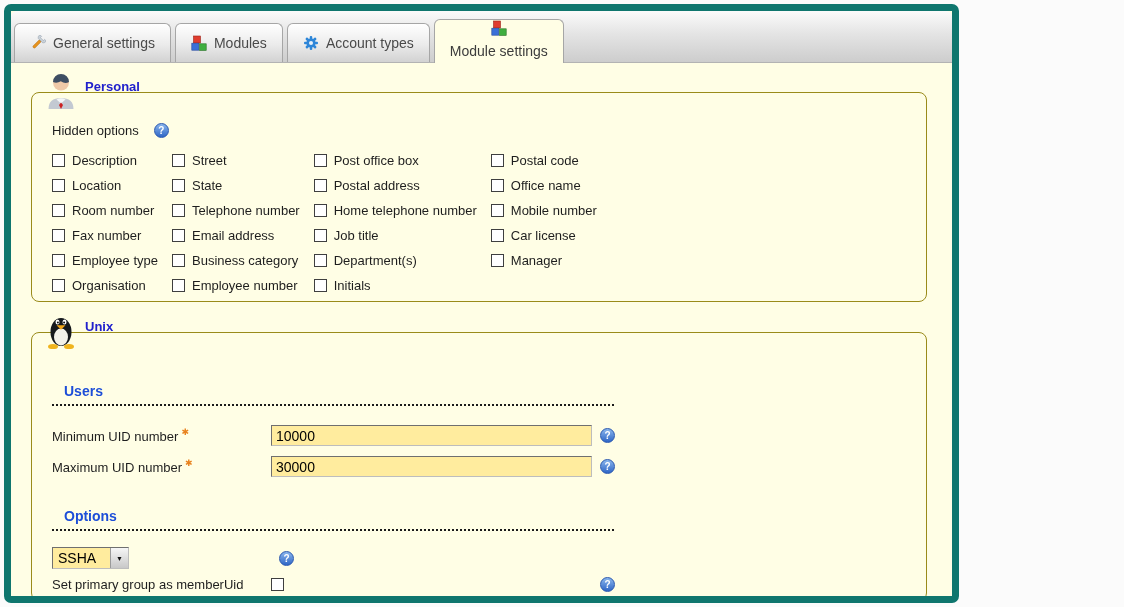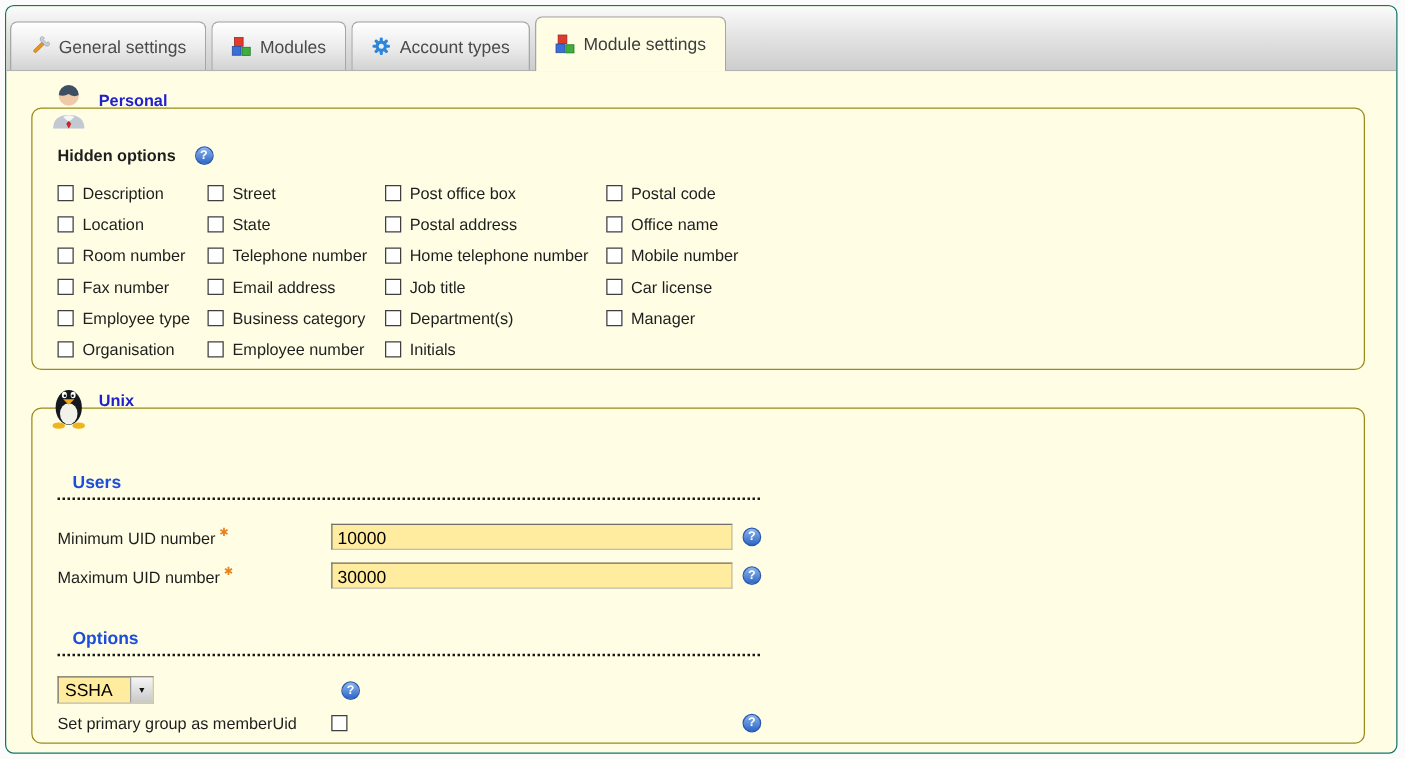--- a/index.html
+++ b/index.html
@@ -2,60 +2,60 @@
 <html><head>
 <meta charset="utf-8">
 <style>
   html,body{margin:0;padding:0;}
   body{
     width:1124px;height:607px;overflow:hidden;position:relative;
     background:#fbfbfb;
     font-family:"Liberation Sans","DejaVu Sans",sans-serif;
   }
   .frame{
-    position:absolute;left:4px;top:4px;width:1114px;height:599px;
-    box-sizing:border-box;border:1px solid #0f766e;border-radius:7px;
+    position:absolute;left:4px;top:4px;width:955px;height:599px;
+    box-sizing:border-box;border:7px solid #0f766e;border-radius:7px;
     background:#fffee5;overflow:hidden;
   }
   
   .tabbar{
     height:52px;box-sizing:border-box;
     background:linear-gradient(#fbfbfb,#e4e4e4 45%,#cdcdcd);
     border-bottom:1px solid #b3b3b3;border-radius:6px 6px 0 0;
     display:flex;align-items:flex-end;padding-left:3px;
   }
   .tab{
     box-sizing:border-box;height:39px;display:flex;align-items:center;gap:7px;
     padding:0 15px;margin-right:4px;
     border:1px solid #a6a6a6;border-bottom:none;border-radius:6px 6px 0 0;
     background:linear-gradient(#ffffff,#ebebeb 55%,#d2d2d2);
     color:#4a4a4a;font-size:14px;cursor:pointer;white-space:nowrap;
   }
   .tab.active{
     height:44px;background:#fffee5;margin-bottom:-1px;padding-bottom:1px;
-    color:#3c3c3c;position:relative;z-index:2;
+    color:#3c3c3c;position:relative;z-index:2;flex-direction:column;
   }
   .tab .ticon{display:flex;align-items:center;}
   
   .content{padding:29px 25px 0 20px;}
   .fieldset{
     position:relative;box-sizing:border-box;
     border:1px solid #9a8b1a;border-radius:8px;background:transparent;
   }
   .fieldset.personal{height:210px;padding:30px 0 0 20px;}
   .fieldset.unix{margin-top:30px;height:269px;padding:50px 0 0 20px;}
   .legend{
     position:absolute;left:14px;bottom:100%;margin-bottom:-1px;
     display:flex;align-items:flex-end;gap:9px;
   }
   .legend .sec-icon{margin-bottom:-15px;line-height:0;}
   .legend .sec-title{
     font-size:13px;font-weight:bold;color:#2121cc;line-height:14px;
   }
-  .hidden-row{display:flex;align-items:center;gap:7px;font-size:13px;color:#1e1e1e;font-weight:bold;}
+  .hidden-row{display:flex;align-items:center;gap:7px;font-size:13px;color:#1e1e1e;}
   .cb-grid{
     margin-top:15px;display:grid;
     grid-template-columns:repeat(4,max-content);
     column-gap:14px;row-gap:10px;
   }
   .cb-item{display:flex;align-items:center;gap:7px;font-size:13px;color:#1e1e1e;cursor:pointer;}
   input.cb{
     appearance:none;-webkit-appearance:none;width:13px;height:13px;margin:0;
     border:1px solid #3f3f3f;background:#fff;flex:0 0 13px;cursor:pointer;
   }

